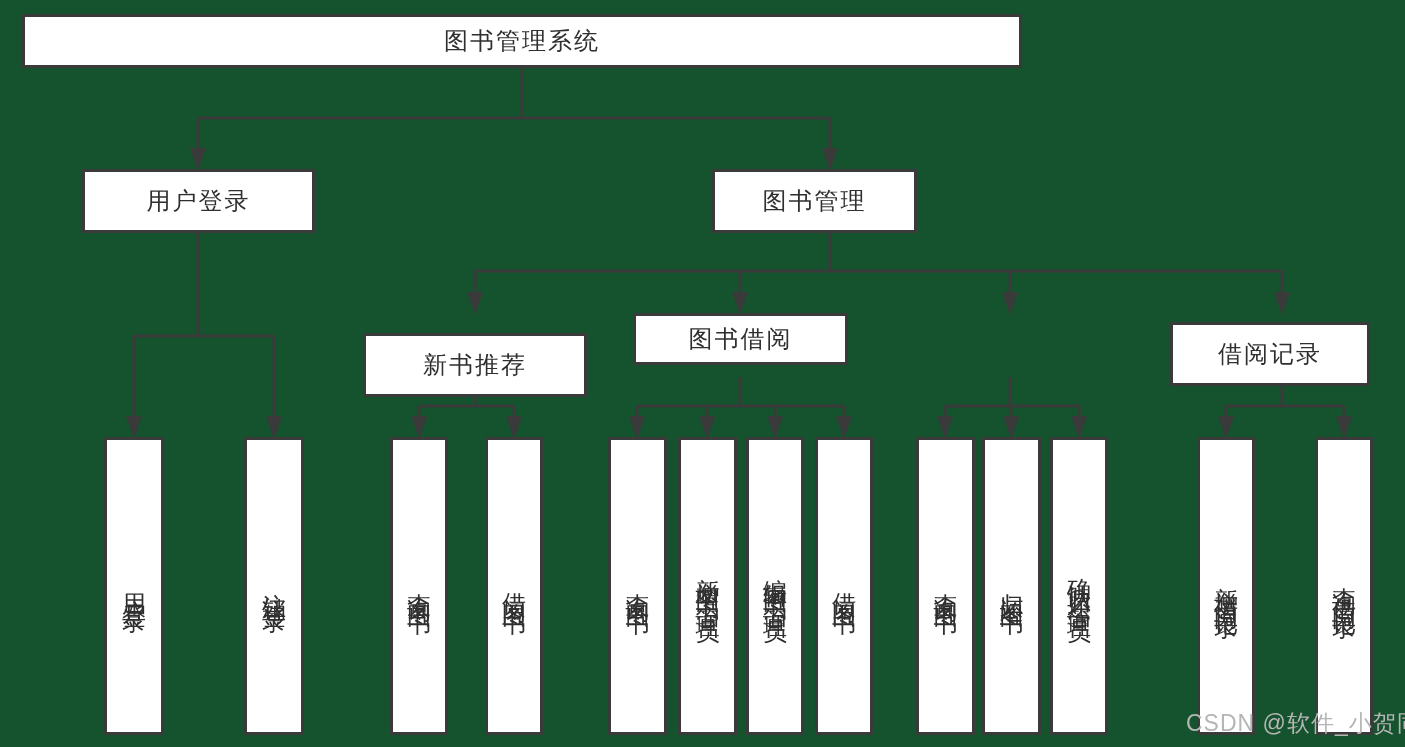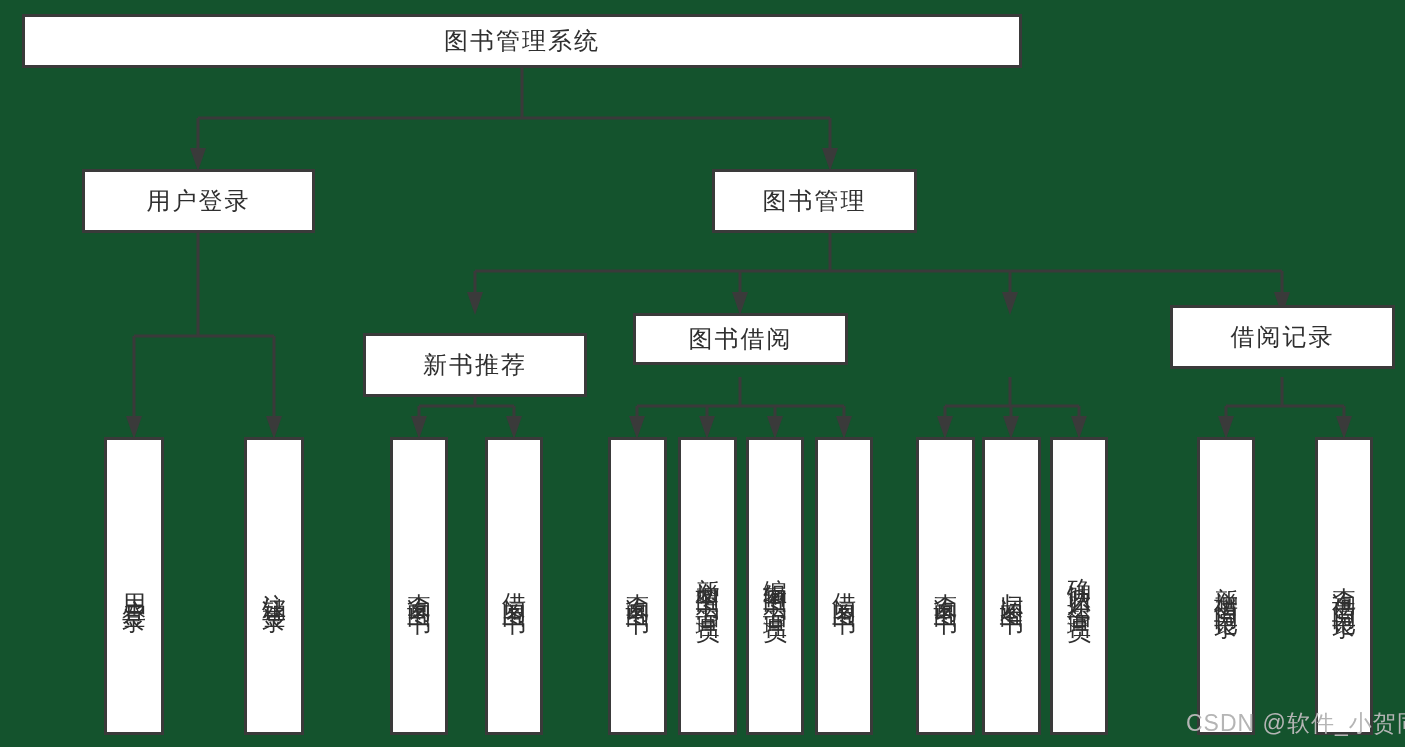--- a/index.html
+++ b/index.html
@@ -35,21 +35,21 @@
     letter-spacing:6px;
     line-height:1;
   }
   
   .n0 {left:22px;  top:14px;  width:1000px;height:54px;}
   .n1 {left:82px;  top:169px; width:233px; height:64px;}
   .n2 {left:712px; top:169px; width:205px; height:64px;}
   .n3 {left:363px; top:313px; width:224px; height:64px;margin-top:20px;}
   .n4 {left:633px; top:313px; width:215px; height:52px;}
   .n5 {left:903px; top:313px; width:215px; height:64px;}
-  .n6 {left:1170px;top:305px; width:225px; height:64px;text-align:center;}
+  .n6 {left:1170px;top:322px; width:200px; height:64px;text-align:center;}
   .n7 {left:104px; top:437px; width:60px;  height:298px;}
   .n8 {left:244px; top:437px; width:60px;  height:298px;}
   .n9 {left:390px; top:437px; width:58px;  height:298px;}
   .n10{left:485px; top:437px; width:58px;  height:298px;}
   .n11{left:608px; top:437px; width:59px;  height:298px;}
   .n12{left:678px; top:437px; width:59px;  height:298px;}
   .n13{left:746px; top:437px; width:58px;  height:298px;}
   .n14{left:815px; top:437px; width:58px;  height:298px;}
   .n15{left:916px; top:437px; width:59px;  height:298px;}
   .n16{left:982px; top:437px; width:59px;  height:298px;}

